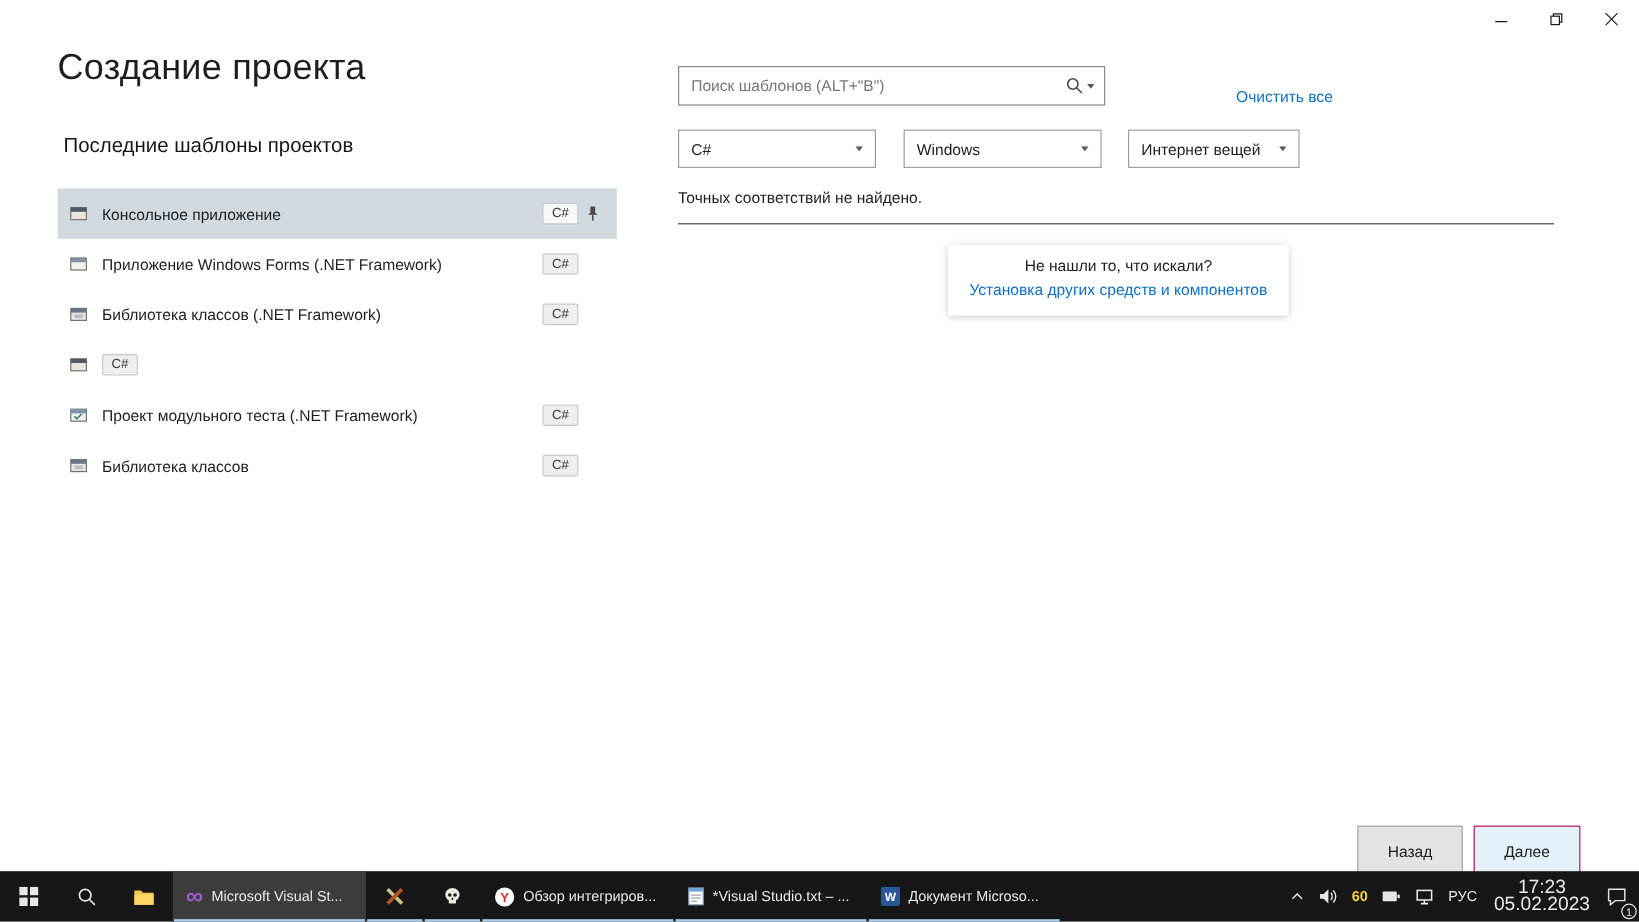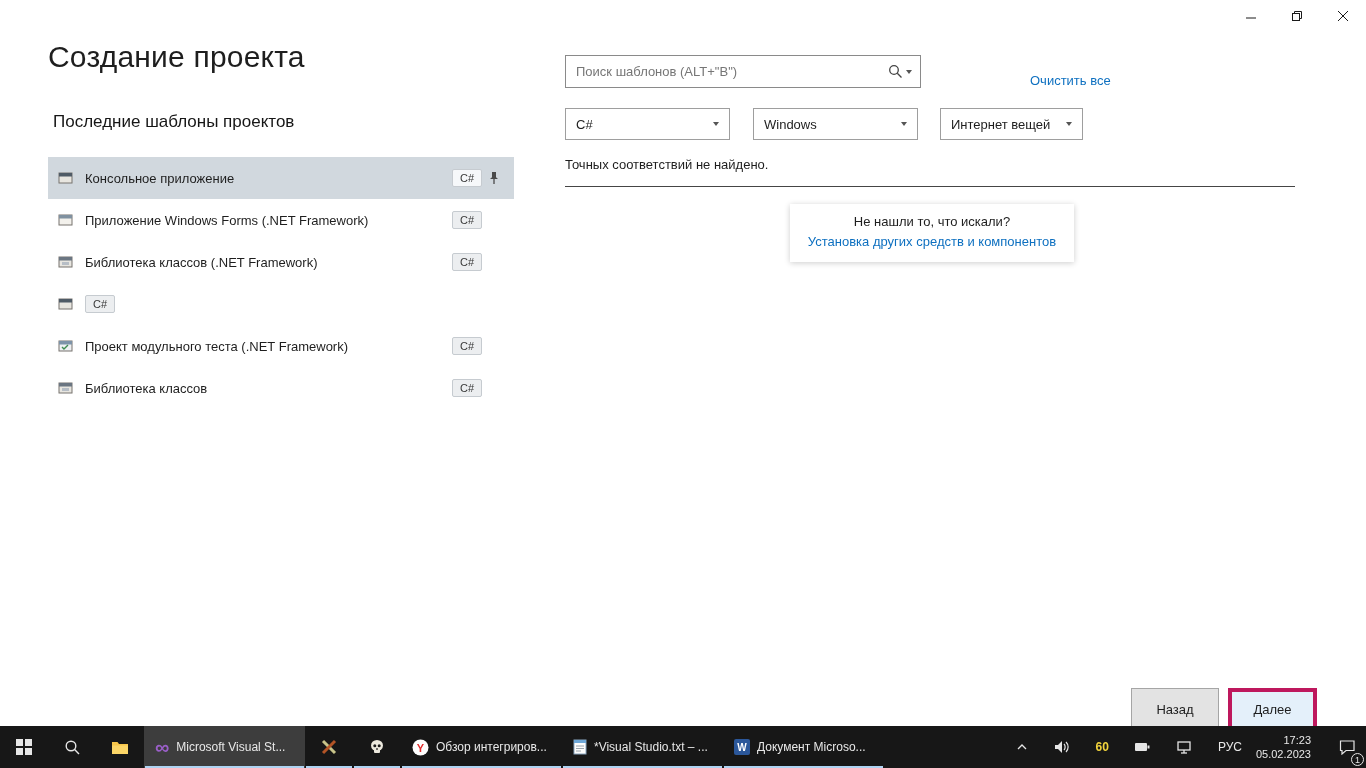--- a/index.html
+++ b/index.html
@@ -42,37 +42,37 @@
 
   .no-match { position:absolute; left:565px; top:157px; font-size:13px; color:#1e1e1e; }
   .divider { position:absolute; left:565px; top:186px; width:730px; border-top:1px solid #454545; }
 
   .notfound-box { position:absolute; left:790px; top:204px; width:284px; background:#fff; box-shadow:0 1px 6px rgba(0,0,0,0.20); text-align:center; padding:10px 0 12px 0; }
   .notfound-title { font-size:13px; color:#1e1e1e; }
   .notfound-box .link { display:inline-block; margin-top:5px; font-size:13px; }
 
   .btn { position:absolute; top:688px; height:42px; font-size:13px; color:#1e1e1e; display:flex; align-items:center; justify-content:center; cursor:pointer; }
   .btn-back { left:1131px; width:88px; background:#e3e3e3; border:1px solid #a5a5a5; }
-  .btn-next { left:1228px; width:89px; background:#e4f0fa; border:4px solid #be185d; }
+  .btn-next { left:1228px; width:89px; background:#e4f0fa; border:1px solid #be185d; }
 
   
   #taskbar { position:absolute; left:0; bottom:0; width:1366px; height:42px; background:#171717; display:flex; align-items:stretch; }
   .tb-btn { width:48px; display:flex; align-items:center; justify-content:center; position:relative; cursor:pointer; flex:none; }
   .tb-app { display:flex; align-items:center; gap:7px; padding:0 11px; position:relative; cursor:pointer; flex:none; }
   .tb-app .tb-label { font-size:12px; color:#e8e8e8; white-space:nowrap; }
   .tb-app.active { background:#3d3d3d; }
   .tb-app.wide { width:161px; }
   .underline { position:absolute; left:1px; right:1px; bottom:0; height:2px; background:#aed3f2; }
   .vs-glyph { color:#9a5fc8; font-size:20px; font-weight:bold; line-height:1; }
 
   .tray { margin-left:auto; display:flex; align-items:center; flex:none; padding-right:4px; }
-  .tray-btn { display:flex; align-items:center; justify-content:center; height:42px; padding:0 6px; position:relative; cursor:pointer;margin-left:14px; }
+  .tray-btn { display:flex; align-items:center; justify-content:center; height:42px; padding:0 6px; position:relative; cursor:pointer; }
   .tray-text { font-size:12px; color:#e8e8e8; }
   .tray-percent { font-size:12px; font-weight:bold; color:#f2d43c; }
-  .clock { text-align:right; font-size:11px; line-height:14px; color:#e8e8e8; padding:0 8px; cursor:pointer; }
+  .clock { text-align:center; font-size:16px; line-height:14px; color:#e8e8e8; padding:0 8px; cursor:pointer; }
   .notif-badge { position:absolute; right:-2px; bottom:2px; width:13px; height:13px; border:1px solid #e6e6e6; border-radius:50%; font-size:9px; color:#e6e6e6; display:flex; align-items:center; justify-content:center; background:#171717; }
 </style>
 </head>
 <body>
 
 <div id="app">
 
   <div class="win-controls">
     <div class="win-btn">
       <svg width="12" height="12">

